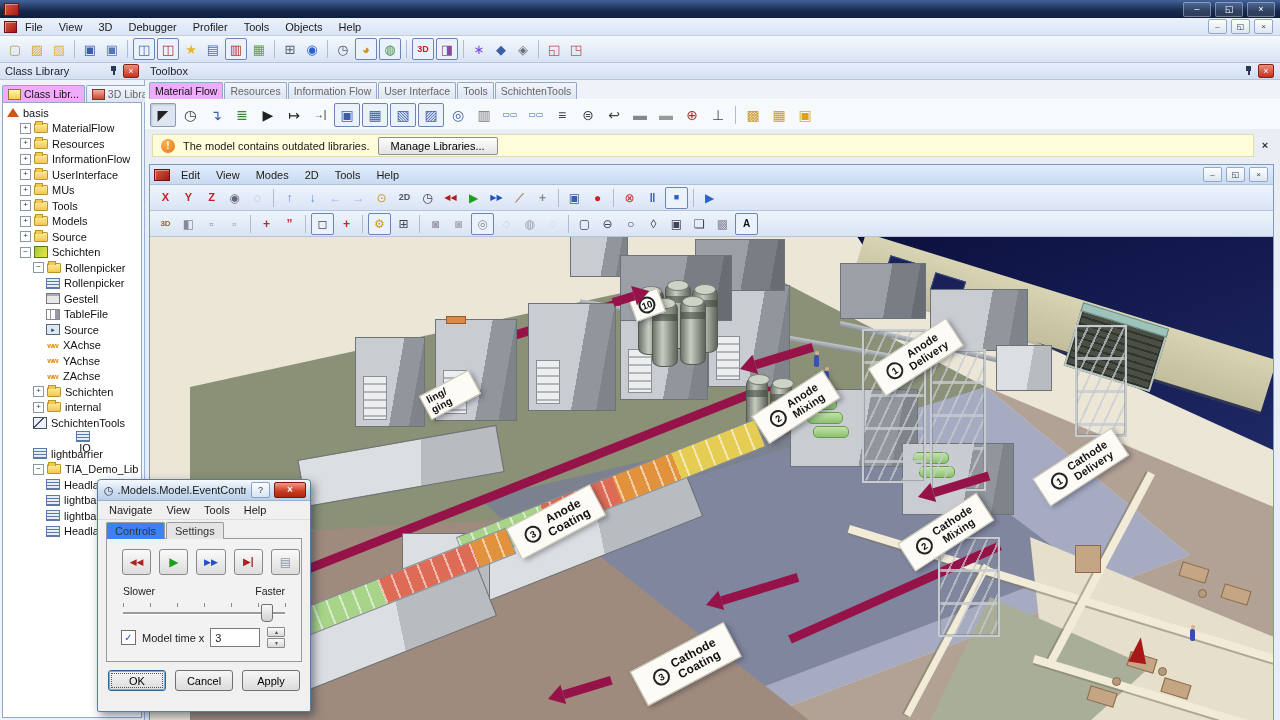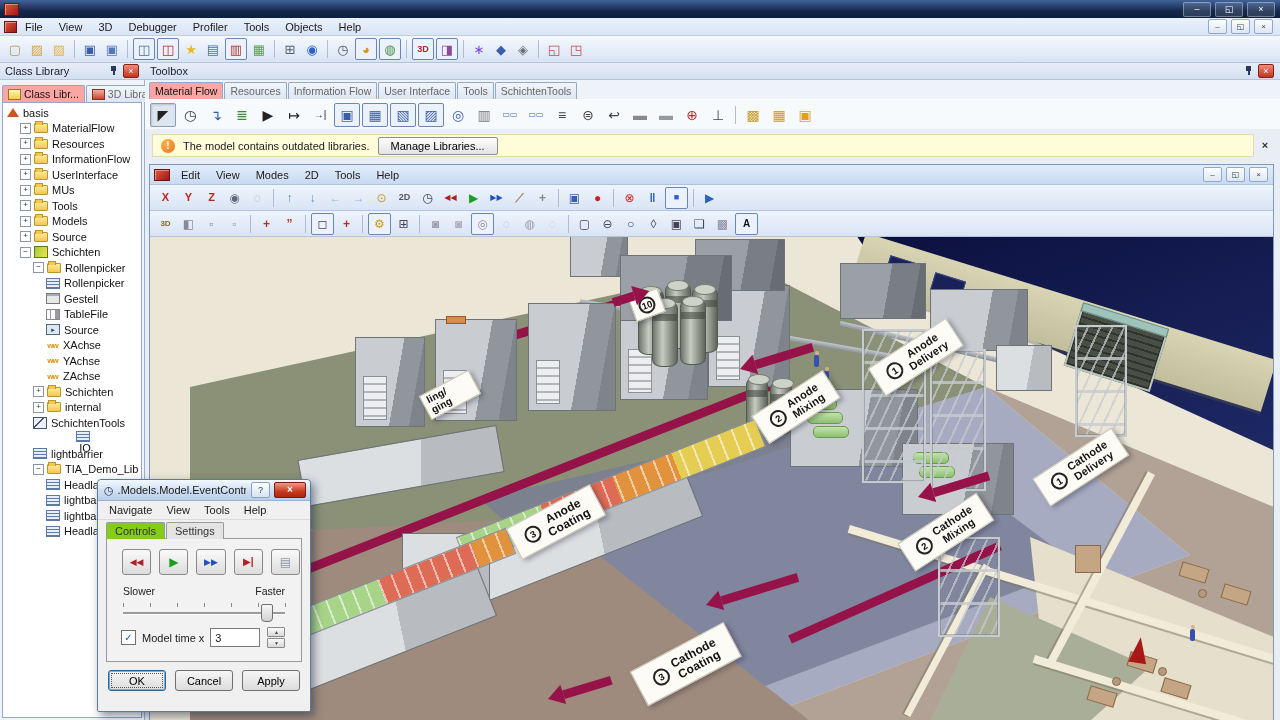--- a/index.html
+++ b/index.html
@@ -36,21 +36,21 @@
   .pin-ico::before{content:"";position:absolute;left:2px;top:0;width:5px;height:5px;background:#2a3a55;}
   .pin-ico::after{content:"";position:absolute;left:4px;top:5px;width:2px;height:4px;background:#2a3a55;}
   .close-red{width:14px;height:12px;font-size:9px;color:#fff;background:linear-gradient(#ef8d7c,#c23320);
              border:1px solid #8a2012;border-radius:2px;display:inline-flex;align-items:center;justify-content:center;}
   
   .leftpanel{position:absolute;left:0;top:80px;width:145px;height:640px;background:#f0f4fa;
              border-right:1px solid #9ab0cc;box-sizing:border-box;}
   .libtabs{display:flex;align-items:flex-end;height:20px;padding:2px 2px 0 2px;gap:1px;}
   .tab{display:inline-flex;align-items:center;gap:3px;padding:2px 5px;border:1px solid #93a8c8;border-bottom:none;
        background:linear-gradient(#f2f6fc,#dce5f2);border-radius:2px 2px 0 0;color:#666;white-space:nowrap;font-size:10.5px;}
-  .tab.active{background:#fca5a5;color:#111;position:relative;z-index:2;align-items:center;}
+  .tab.active{background:#f0abfc;color:#111;position:relative;z-index:2;align-items:center;}
   .tabico{width:11px;height:9px;display:inline-block;border:1px solid #8a7a30;flex:none;}
   .tabico.lib-yellow{background:linear-gradient(#fff3b0,#f2cf4e);}
   .tabico.lib-red{background:linear-gradient(#f0b0a0,#cc4430);border-color:#8a3020;}
   .tree{position:absolute;left:2px;right:2px;top:22px;bottom:2px;background:#fff;border:1px solid #93a8c8;
         overflow:hidden;padding-top:2px;}
   .tree-row{display:flex;align-items:center;height:15.5px;white-space:nowrap;}
   .exp{width:9px;height:9px;border:1px solid #8a97a8;background:#fff;font-size:8px;line-height:7px;text-align:center;
        margin-right:3px;flex:none;color:#333;}
   .ticon{width:13px;height:11px;margin-right:4px;flex:none;position:relative;display:inline-flex;align-items:center;justify-content:center;font-size:8px;}
   .ti-folder{background:linear-gradient(#ffe9a0,#f2c94c);border:1px solid #b9952b;width:12px;height:8px;border-radius:1px;}
@@ -174,21 +174,21 @@
   .dlg-menu{height:18px;display:flex;align-items:center;background:#f0f0f0;border-bottom:1px solid #dcdcdc;padding-left:4px;}
   .dlg-menu .menu-item{padding:1px 7px;}
   .time-row{display:flex;align-items:center;margin:6px 8px 4px 8px;}
   .btn{background:linear-gradient(#f6f6f6,#dcdcdc);border:1px solid #707070;border-radius:3px;
        font-size:11px;display:inline-flex;align-items:center;justify-content:center;}
   .time-btn{width:56px;height:20px;}
   .time-val{margin-left:auto;font-size:11.5px;letter-spacing:.2px;}
   .dlg-tabs{display:flex;align-items:flex-end;margin:2px 8px 0 8px;height:17px;position:relative;z-index:2;}
   .dlg-tab{padding:2px 8px 2px 8px;border:1px solid #9a9a9a;border-bottom:none;background:#e4e4e4;
            border-radius:2px 2px 0 0;font-size:11px;color:#333;margin-right:1px;}
-  .dlg-tab.active{background:#84cc16;position:relative;top:0px;z-index:3;}
+  .dlg-tab.active{background:#3b82f6;position:relative;top:0px;z-index:3;}
   .dlg-panel{position:relative;margin:-1px 8px 0 8px;height:122px;border:1px solid #9a9a9a;background:#f2f2f2;}
   .transport{display:flex;gap:6px;padding:10px 0 0 14px;}
   .transport .tbi{width:30px;height:24px;border:1px solid #8a8a8a;border-radius:3px;
                   background:linear-gradient(#fafafa,#dcdcdc);font-size:10px;}
   .sl-labels{display:flex;justify-content:space-between;padding:10px 16px 0 16px;font-size:10.5px;color:#222;}
   .slider{position:relative;margin:4px 16px 0 16px;height:18px;}
   .slider .track{position:absolute;left:0;right:0;top:11px;height:2px;background:#9a9a9a;box-shadow:0 1px 0 #fff;}
   .slider .tick{position:absolute;top:2px;width:1px;height:4px;background:#8a8a8a;}
   .slider .thumb{position:absolute;top:3px;left:85%;width:10px;height:16px;background:linear-gradient(#f8f8f8,#d0d0d0);
                  border:1px solid #707070;border-radius:2px 2px 4px 4px;}

